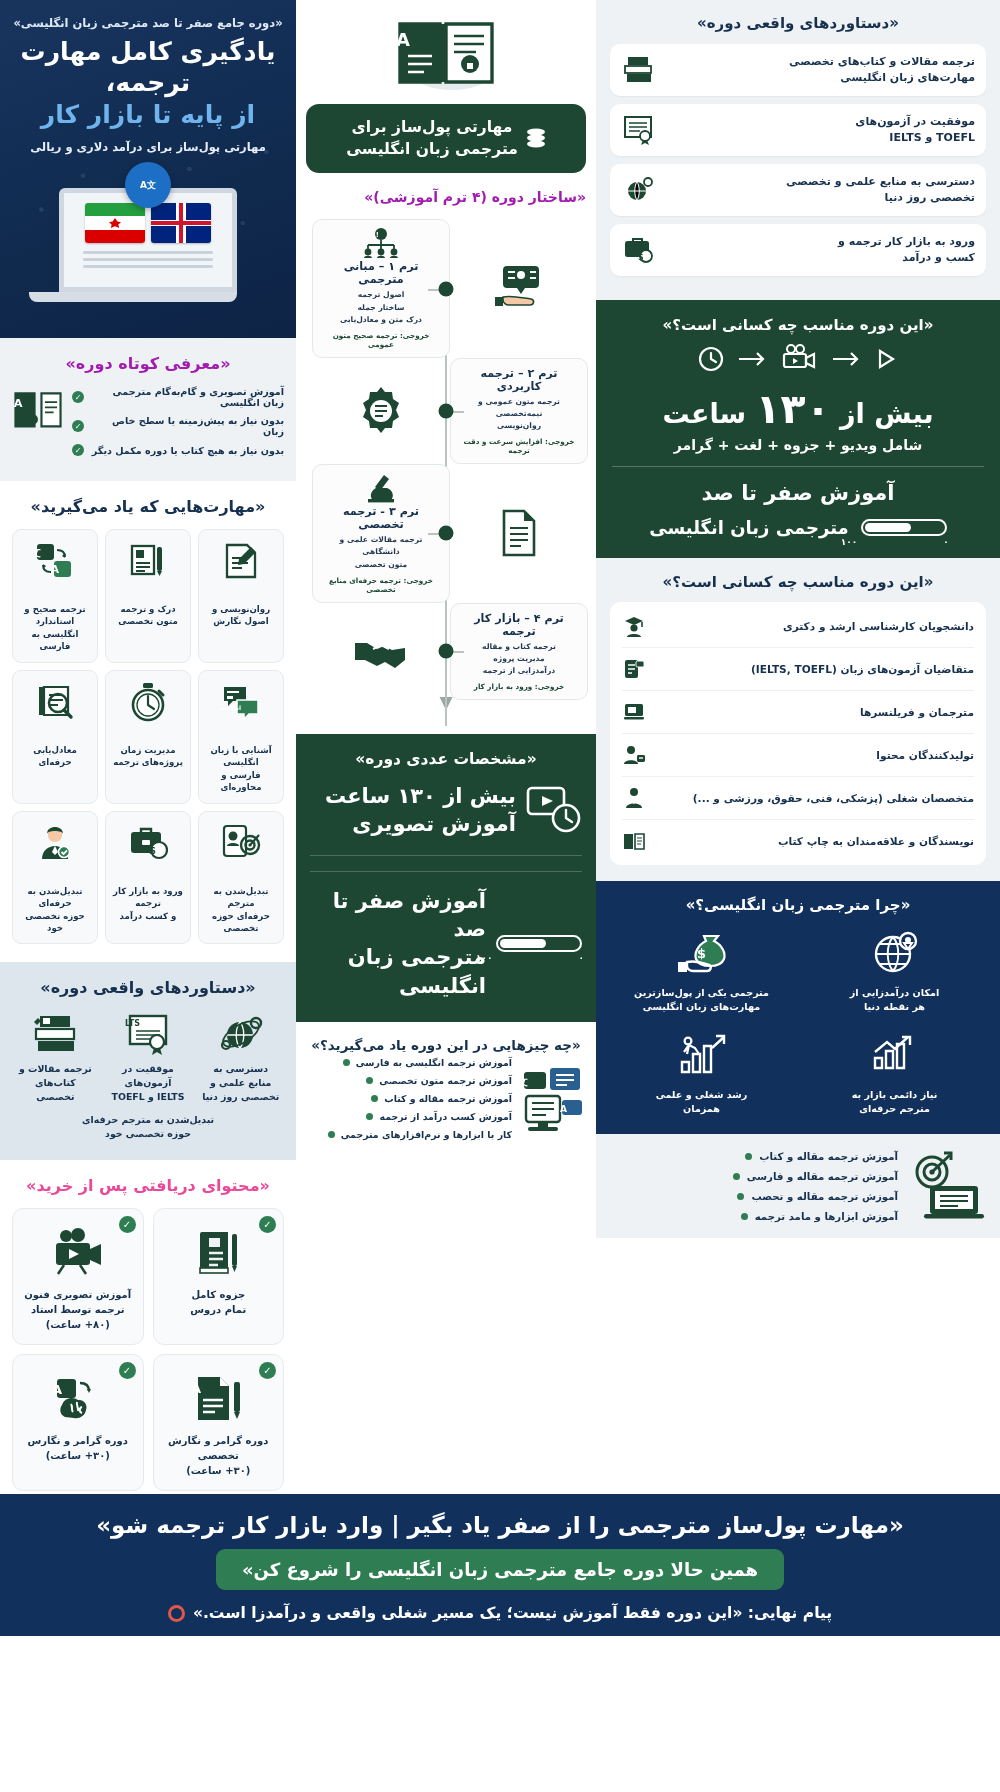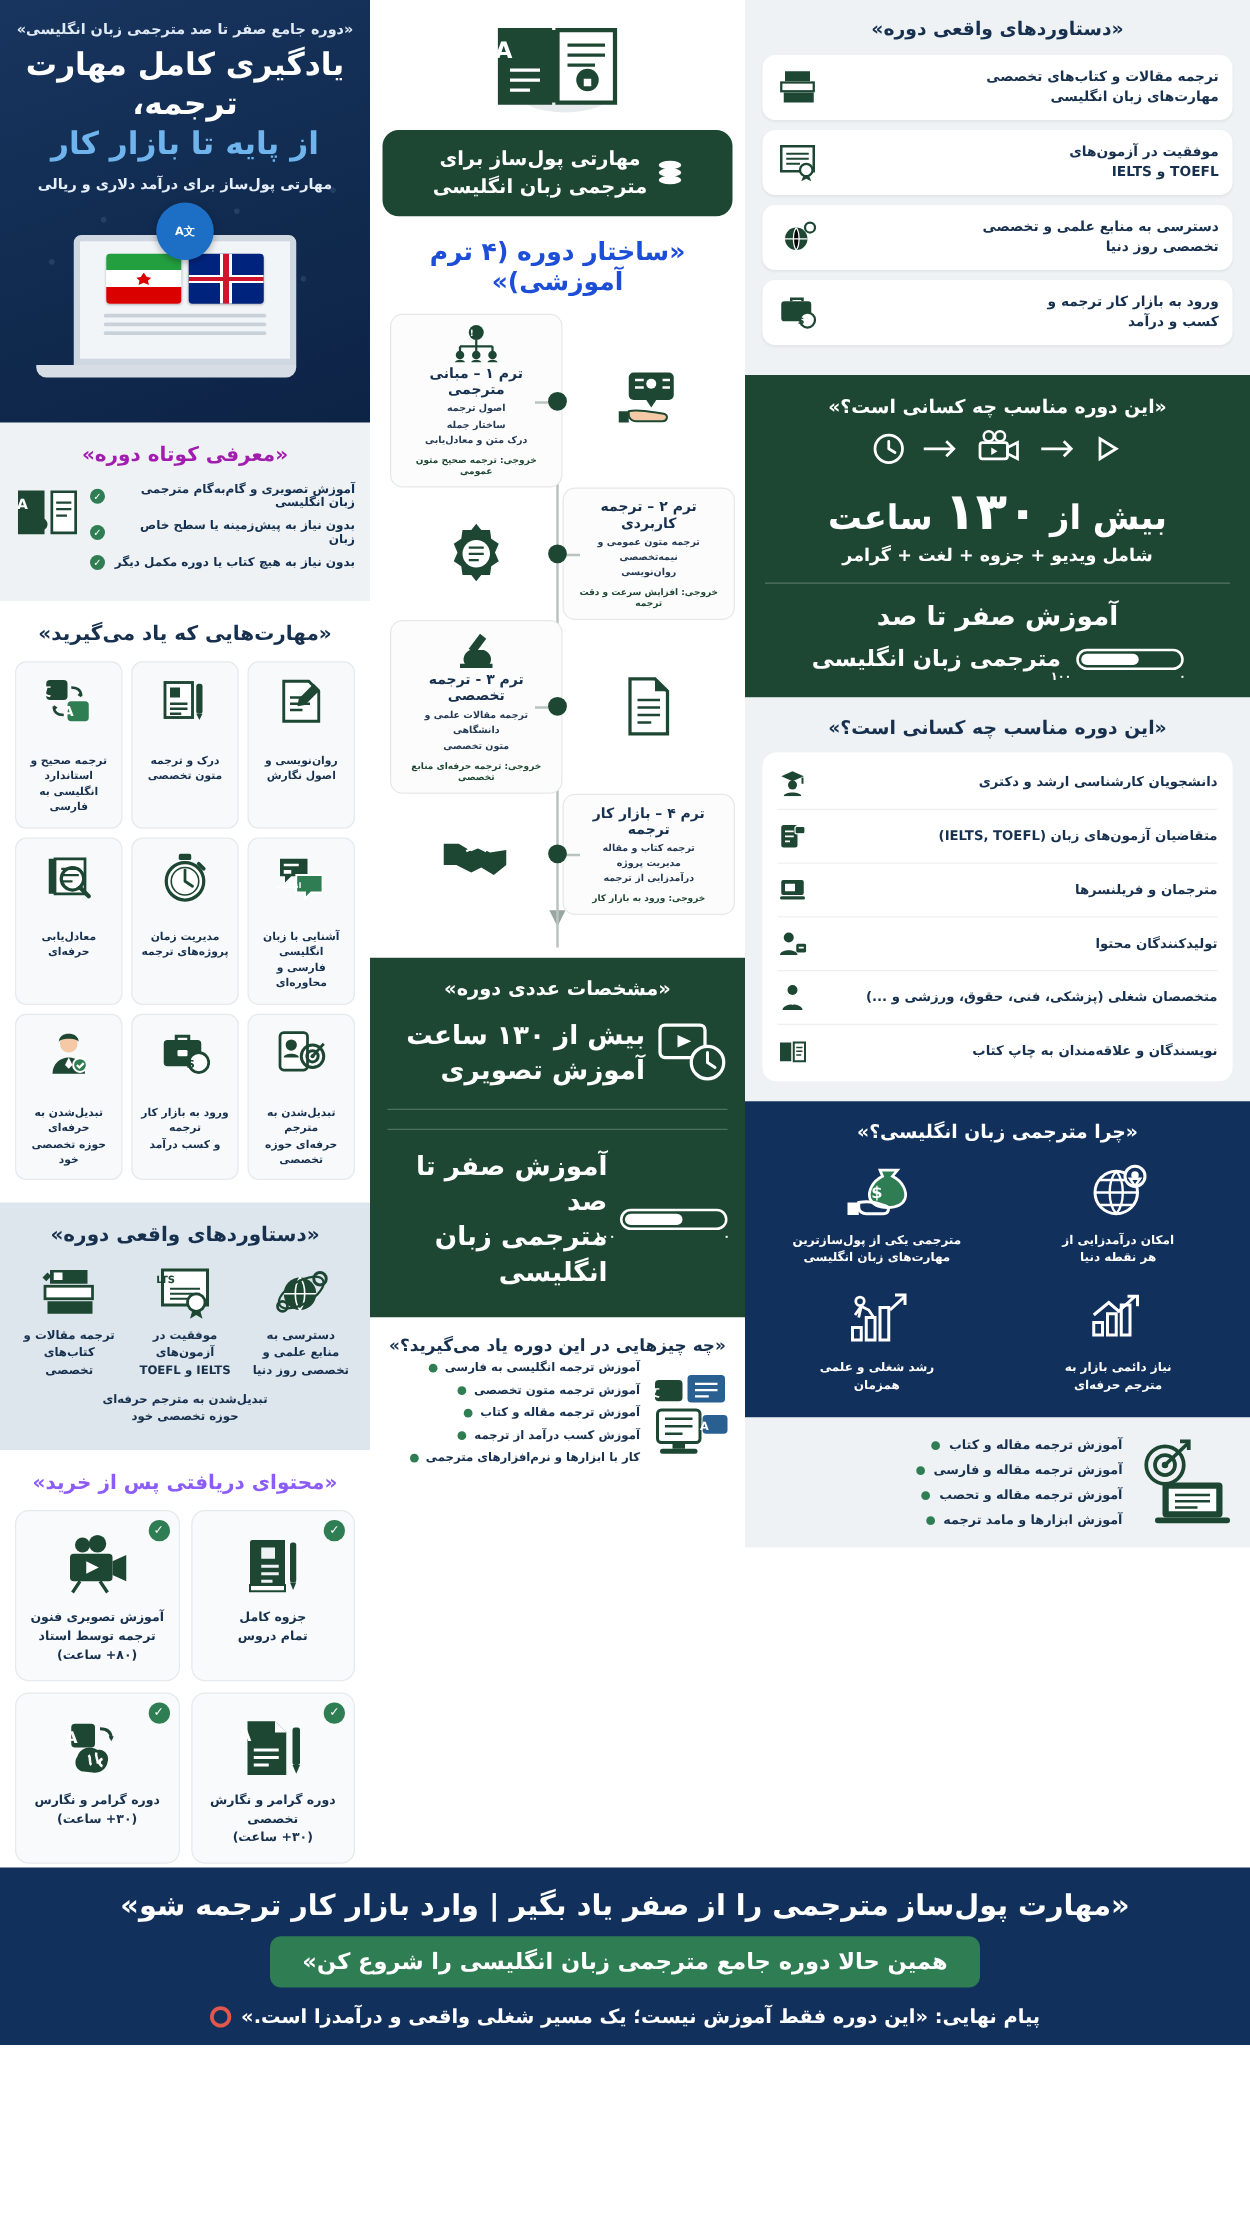--- a/index.html
+++ b/index.html
@@ -105,21 +105,21 @@
   .bcard .ic { height:56px; display:flex;align-items:center;justify-content:center; }
   .bcard .lb { font-size:10px;font-weight:bold;color:#16304e;line-height:1.5;margin-top:6px; }
 
   
   #mid { left: 296px; width: 300px; }
   .mid-top { background:#ffffff; padding:14px 10px 0; }
   .bookbig { display:flex;justify-content:center;margin-bottom:6px; }
   .pill-title { background:#1d4733; border-radius:13px; color:#fff; font-weight:bold;
      font-size:15.5px; text-align:center; line-height:1.4; padding:13px 14px;
      display:flex; align-items:center; justify-content:center; gap:8px; }
-  .struct-h { font-size:20px; color:#1d4ed8; font-weight:bold; text-align:center;
+  .struct-h { font-size:14px; color:#a21caf; font-weight:bold; 
      margin:16px 0 10px; }
 
   .timeline { position:relative; padding:4px 0 22px; }
   .tl-line { position:absolute; left:50%; transform:translateX(-50%); top:8px; bottom:8px;
      width:2px; background:#b9c4c0; }
   .tl-row { position:relative; display:flex; align-items:center; min-height:96px; }
   .tl-dot { position:absolute; left:50%; top:50%; transform:translate(-50%,-50%);
      width:15px;height:15px;border-radius:50%;background:#1d4733;z-index:2; }
   .tl-conn { position:absolute; top:50%; height:2px; background:#b9c4c0; }
   .tl-box { width:138px; background:#fcfcfc; border:1px solid #e5e8ea; border-radius:10px;
@@ -449,21 +449,21 @@
           <div class="lb" style="white-space:pre-line">ترجمه مقالات و
 کتاب‌های
 تخصصی</div>
         </div>
       </div>
       <div class="ach-foot" style="white-space:pre-line">تبدیل‌شدن به مترجم حرفه‌ای
 حوزه تخصصی خود</div>
     </div>
 
     <div class="sect white" style="padding-bottom:10px">
-      <h2 class="hdr-nv" style="color:#8b5cf6">«محتوای دریافتی پس از خرید»</h2>
+      <h2 class="hdr-nv" style="color:#ec4899">«محتوای دریافتی پس از خرید»</h2>
       <div class="grid2">
         <div class="bcard">
           <span class="chk">✓</span>
           <div class="ic">
             <svg width="48" height="50" viewBox="0 0 48 50">
                 <rect x="6" y="4" width="28" height="40" rx="2" fill="#1d4733"></rect>
                 <rect x="10" y="4" width="24" height="40" fill="#1d4733"></rect>
                 <rect x="15" y="10" width="11" height="9" fill="#eef2f5"></rect>
                 <g stroke="#eef2f5" stroke-width="2.4">
                   <path d="M15 25h14M15 31h14M15 37h9"></path>

